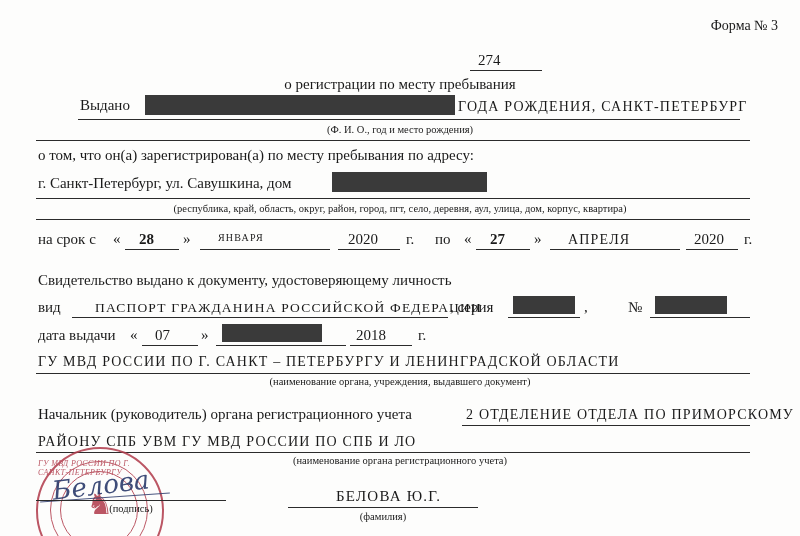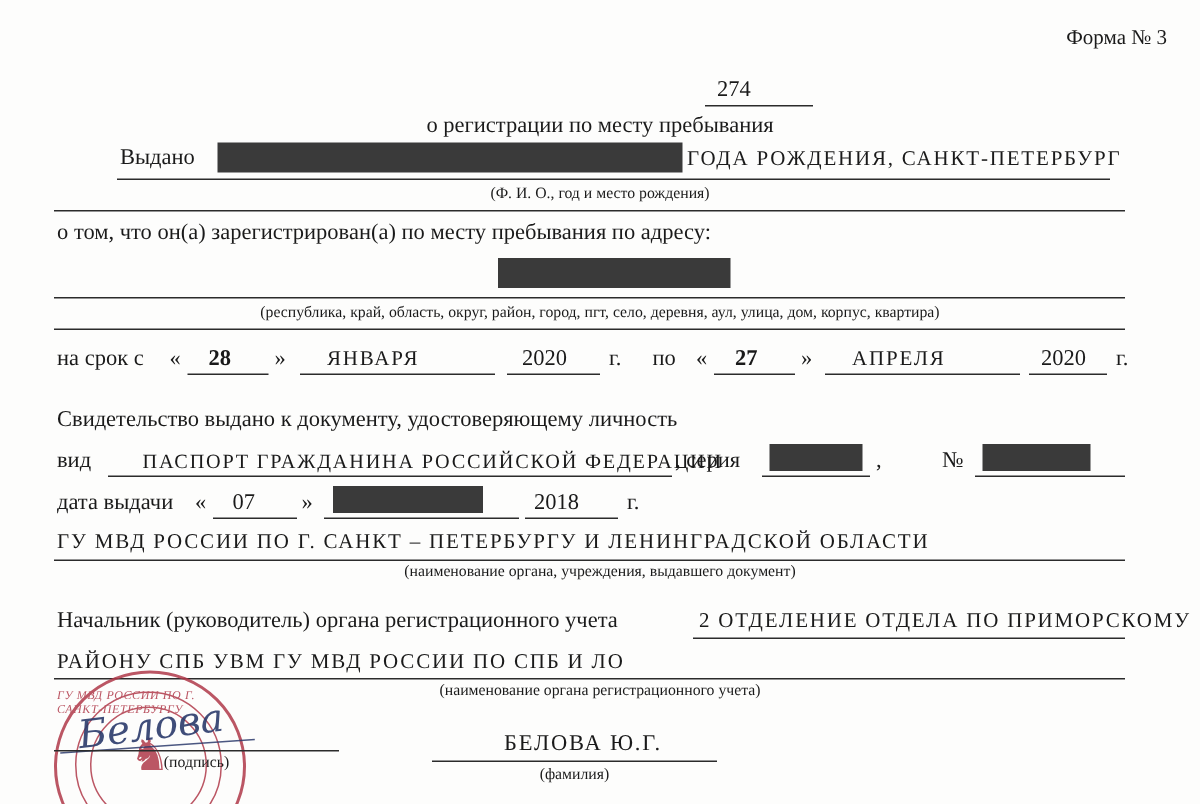--- a/index.html
+++ b/index.html
@@ -124,32 +124,33 @@
   <div class="t lbl" style="left:80px; top:97px;">Выдано</div>
   <div class="redact" style="left:145px; top:95px; width:310px; height:20px;"></div>
   <div class="t lbl spaced" style="left:458px; top:99px; font-size:14px;">ГОДА РОЖДЕНИЯ, САНКТ-ПЕТЕРБУРГ</div>
   <div class="line" style="left:78px; top:119px; width:662px;"></div>
 
   <div class="t small-cap" style="left:0; top:124px; width:800px;">(Ф. И. О., год и место рождения)</div>
   <div class="line" style="left:36px; top:140px; width:714px;"></div>
 
   <div class="t lbl" style="left:38px; top:147px;">о том, что он(а) зарегистрирован(а) по месту пребывания по адресу:</div>
 
+  <div class="t lbl" style="left:38px; top:175px;">г. Санкт-Петербург, ул. Савушкина, дом</div>
   <div class="redact" style="left:332px; top:172px; width:155px; height:20px;"></div>
   <div class="line" style="left:36px; top:198px; width:714px;"></div>
 
   <div class="t small-cap" style="left:0; top:203px; width:800px;">(республика, край, область, округ, район, город, пгт, село, деревня, аул, улица, дом, корпус, квартира)</div>
   <div class="line" style="left:36px; top:219px; width:714px;"></div>
 
   <div class="t lbl" style="left:38px; top:231px;">на срок с</div>
   <div class="t lbl" style="left:113px; top:231px;">«</div>
   <div class="t lbl" style="left:139px; top:231px; font-weight:bold;">28</div>
   <div class="line" style="left:125px; top:249px; width:54px;"></div>
   <div class="t lbl" style="left:183px; top:231px;">»</div>
-  <div class="t lbl spaced" style="left:218px; top:232px; font-size:14px;">ЯНВАРЯ</div>
+  <div class="t lbl spaced" style="left:218px; top:232px; font-size:10px;">ЯНВАРЯ</div>
   <div class="line" style="left:200px; top:249px; width:130px;"></div>
   <div class="t lbl" style="left:348px; top:231px;">2020</div>
   <div class="line" style="left:338px; top:249px; width:62px;"></div>
   <div class="t lbl" style="left:406px; top:231px;">г.</div>
   <div class="t lbl" style="left:435px; top:231px;">по</div>
   <div class="t lbl" style="left:464px; top:231px;">«</div>
   <div class="t lbl" style="left:490px; top:231px; font-weight:bold;">27</div>
   <div class="line" style="left:476px; top:249px; width:54px;"></div>
   <div class="t lbl" style="left:534px; top:231px;">»</div>
   <div class="t lbl spaced" style="left:568px; top:232px; font-size:14px;text-align:right;">АПРЕЛЯ</div>

